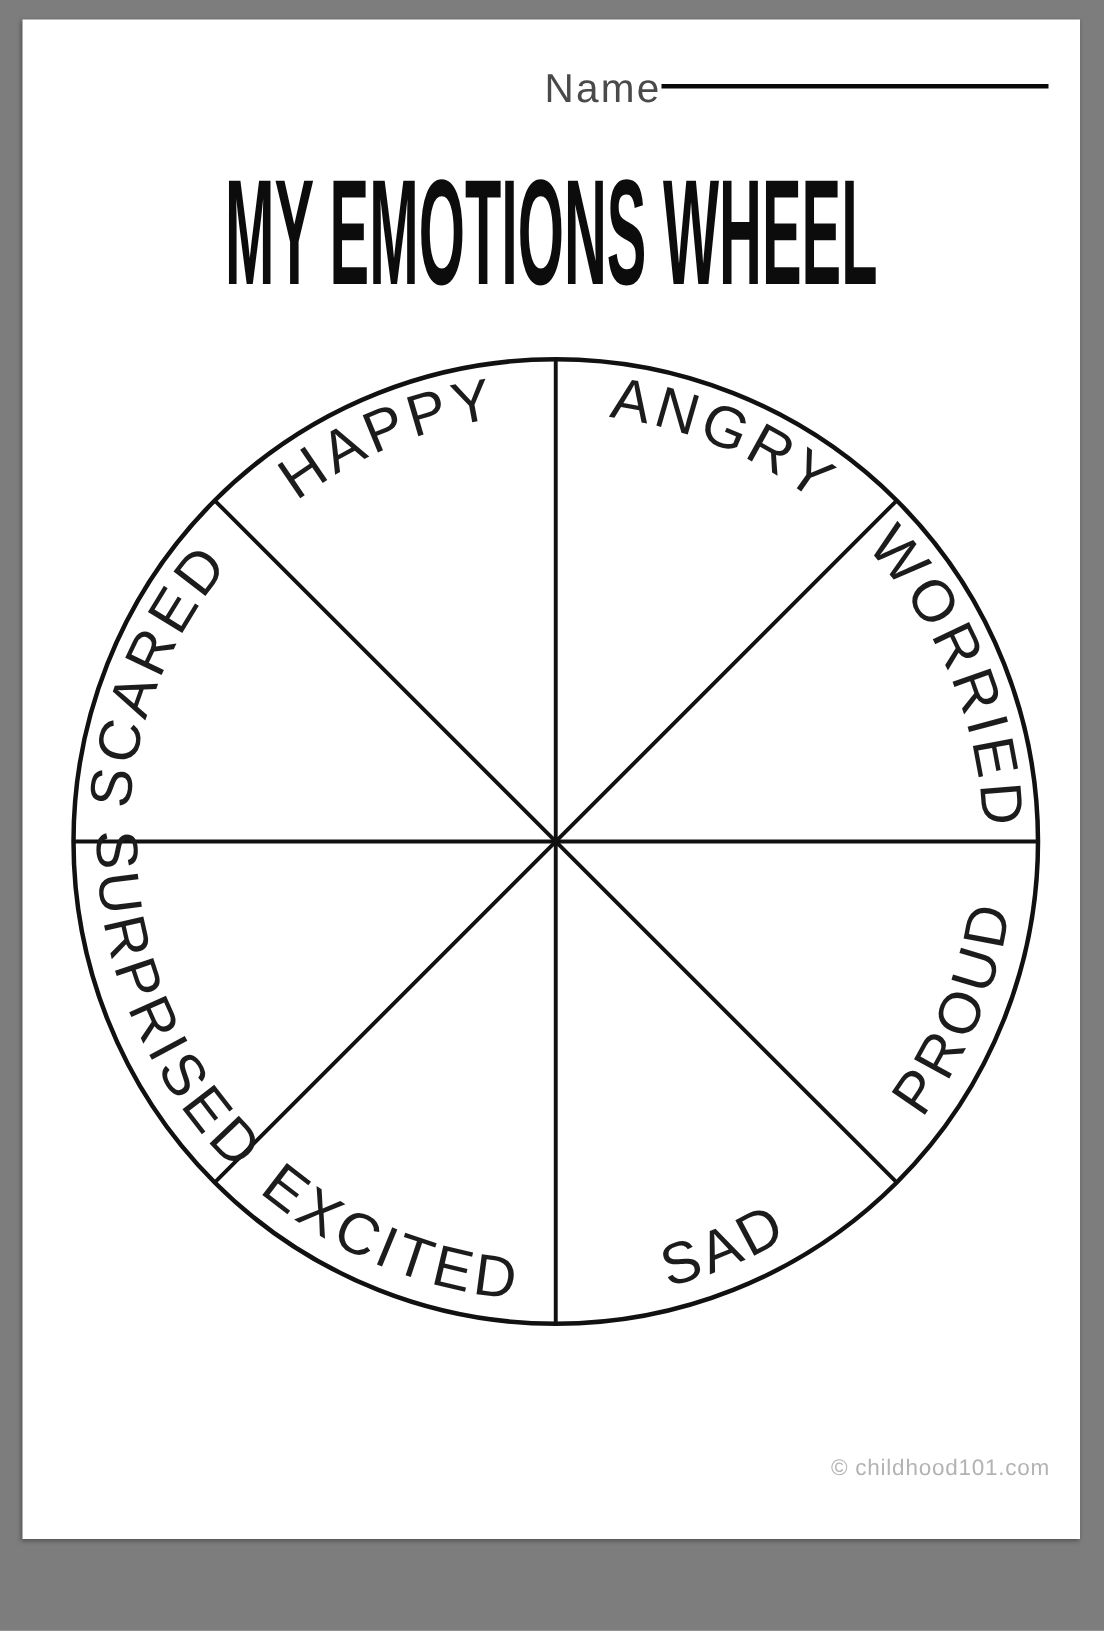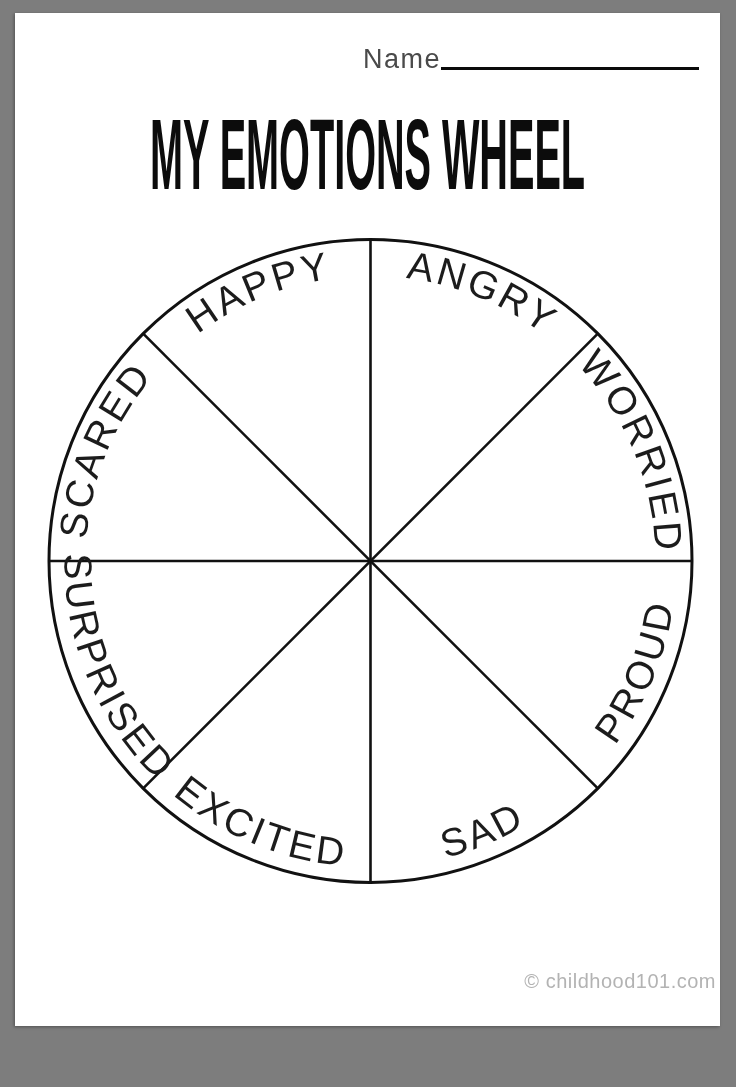--- a/index.html
+++ b/index.html
@@ -24,21 +24,21 @@
     width: 705px;
     height: 1013px;
     background: #ffffff;
     box-shadow: -1px 1px 3px rgba(0,0,0,0.35);
   }
   .name-row {
     position: absolute;
     top: 32px;
     left: 348px;
     display: flex;
-    align-items: flex-end;
+    align-items: center;
   }
   .name-label {
     font-size: 27px;
     color: #4a4a4a;
     letter-spacing: 1.5px;
     line-height: 1.1;
   }
   .name-line {
     width: 258px;
     height: 0;
@@ -64,22 +64,22 @@
     letter-spacing: 3px;
     fill: #1c1c1c;
   }
   .wheel-stroke {
     fill: none;
     stroke: #111111;
   }
   .credit {
     position: absolute;
     top: 957px;
-    right: 4px;
-    font-size: 20px;
+    right: 20px;
+    font-size: 15px;
     letter-spacing: 0.5px;
     color: #b3b3b3;
   }
 </style>
 </head>
 <body>
 
 <div class="backdrop">
   <div class="page">
 

